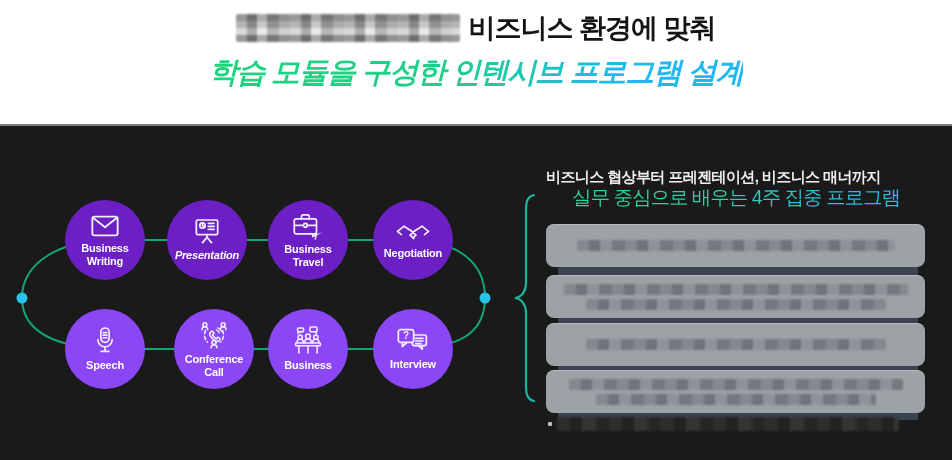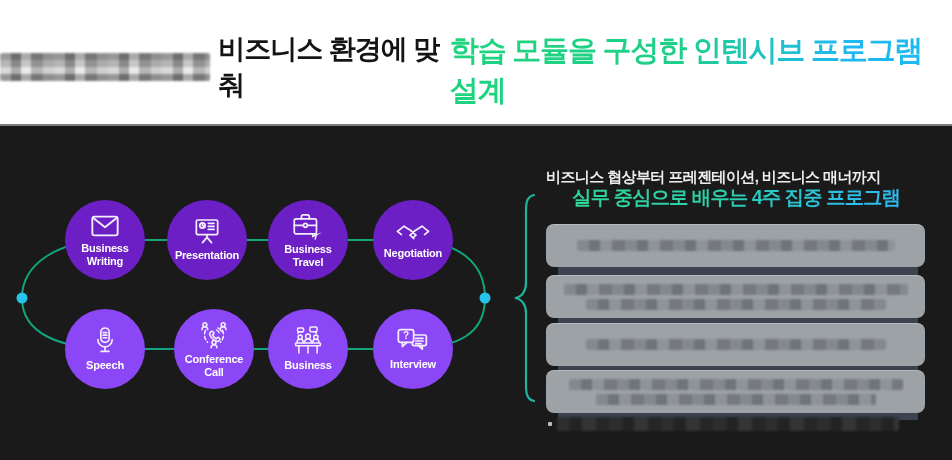--- a/index.html
+++ b/index.html
@@ -1,53 +1,53 @@
 <!DOCTYPE html>
 <html><head>
 <meta charset="utf-8">
 <style>
   html,body{margin:0;padding:0;background:#ffffff;}
   .page{position:relative;width:952px;height:460px;overflow:hidden;
         font-family:"Liberation Sans","DejaVu Sans",sans-serif;}
 
   
   .banner{position:absolute;left:0;top:0;width:952px;height:124px;background:#ffffff;
-          display:flex;align-items:center;justify-content:flex-start;padding-top:10px;box-sizing:border-box;}
+          display:flex;flex-direction:column;align-items:center;justify-content:flex-start;padding-top:10px;box-sizing:border-box;}
   .title-line1{display:flex;align-items:center;gap:8px;height:36px;}
   .title-line1 .t1{font-size:27px;font-weight:bold;color:#141414;letter-spacing:-1px;}
   .masked-title{display:inline-block;width:224px;height:28px;border-radius:2px;
     background-image:
       repeating-linear-gradient(0deg, rgba(40,40,40,.30) 0 7px, rgba(255,255,255,.28) 7px 14px, rgba(120,120,120,.25) 14px 21px),
       repeating-linear-gradient(90deg,#c9c9c9 0 11px,#8d8d8d 11px 21px,#e2e2e2 21px 31px,#9a9a9a 31px 43px,#bdbdbd 43px 54px);
     filter:blur(1.1px);}
   .title-line2{margin-top:7px;font-size:29px;font-weight:bold;letter-spacing:-1.2px;
     background:linear-gradient(90deg,#1ed47e 0%,#1fcf8a 45%,#1fb9f1 78%,#1fb9f1 100%);
-    -webkit-background-clip:text;background-clip:text;color:transparent;}
+    -webkit-background-clip:text;background-clip:text;color:transparent;font-style:italic;}
   .divider{position:absolute;left:0;top:124px;width:952px;height:2px;background:#7d7d7d;}
 
   
   .dark{position:absolute;left:0;top:126px;width:952px;height:334px;background:#1a1a1a;}
   .overlay-svg{position:absolute;left:0;top:0;width:952px;height:334px;}
 
   
   .node{position:absolute;width:80px;height:80px;border-radius:50%;
         display:flex;flex-direction:column;align-items:center;justify-content:center;gap:3px;
         box-sizing:border-box;}
   .node.top{background:#6b1fc4;}
   .node.bottom{background:#8b46f5;}
   .node .lbl{color:#ffffff;font-weight:bold;font-size:11px;line-height:1.12;text-align:center;letter-spacing:-.2px;white-space:pre-line;}
   .node svg{display:block;}
-  .c1{left:65px;top:74px;}  .c2{left:167px;top:74px;}  .c3{left:268px;top:74px;}  .c4{left:373px;top:74px;}
+  .c1{left:65px;top:74px;}  .c2{left:167px;top:74px;font-style:italic;}  .c3{left:268px;top:74px;}  .c4{left:373px;top:74px;}
   .c5{left:65px;top:183px;} .c6{left:174px;top:183px;} .c7{left:268px;top:183px;} .c8{left:373px;top:183px;}
 
   
   .rp-sub{position:absolute;left:546px;top:42px;width:379px;text-align:left;
           color:#ededed;font-size:15px;font-weight:bold;letter-spacing:-.6px;}
   .rp-title{position:absolute;left:521px;top:58px;width:430px;text-align:center;
-          font-size:19.5px;font-weight:bold;letter-spacing:-1px;
+          font-size:19.5px;font-weight:normal;letter-spacing:-1px;
           background:linear-gradient(90deg,#30d993 0%,#2bd0a8 45%,#2cbcee 80%,#2cbcee 100%);
           -webkit-background-clip:text;background-clip:text;color:transparent;}
   .rp-backdrop{position:absolute;left:558px;top:102px;width:360px;height:192px;background:#3a434f;}
   .rp-row{position:absolute;left:546px;width:379px;height:43px;background:#9da2a7;border-radius:8px;
           display:flex;flex-direction:column;align-items:center;justify-content:center;gap:4px;
           box-shadow:inset 0 1px 0 rgba(255,255,255,.25);}
   .r1{top:98px;} .r2{top:149px;} .r3{top:197px;} .r4{top:244px;}
   .masked-light{height:11px;border-radius:2px;
     background:repeating-linear-gradient(90deg,#84898f 0 12px,#6f747a 12px 23px,#8e939a 23px 35px,#75797f 35px 48px);
     filter:blur(1.3px);}

